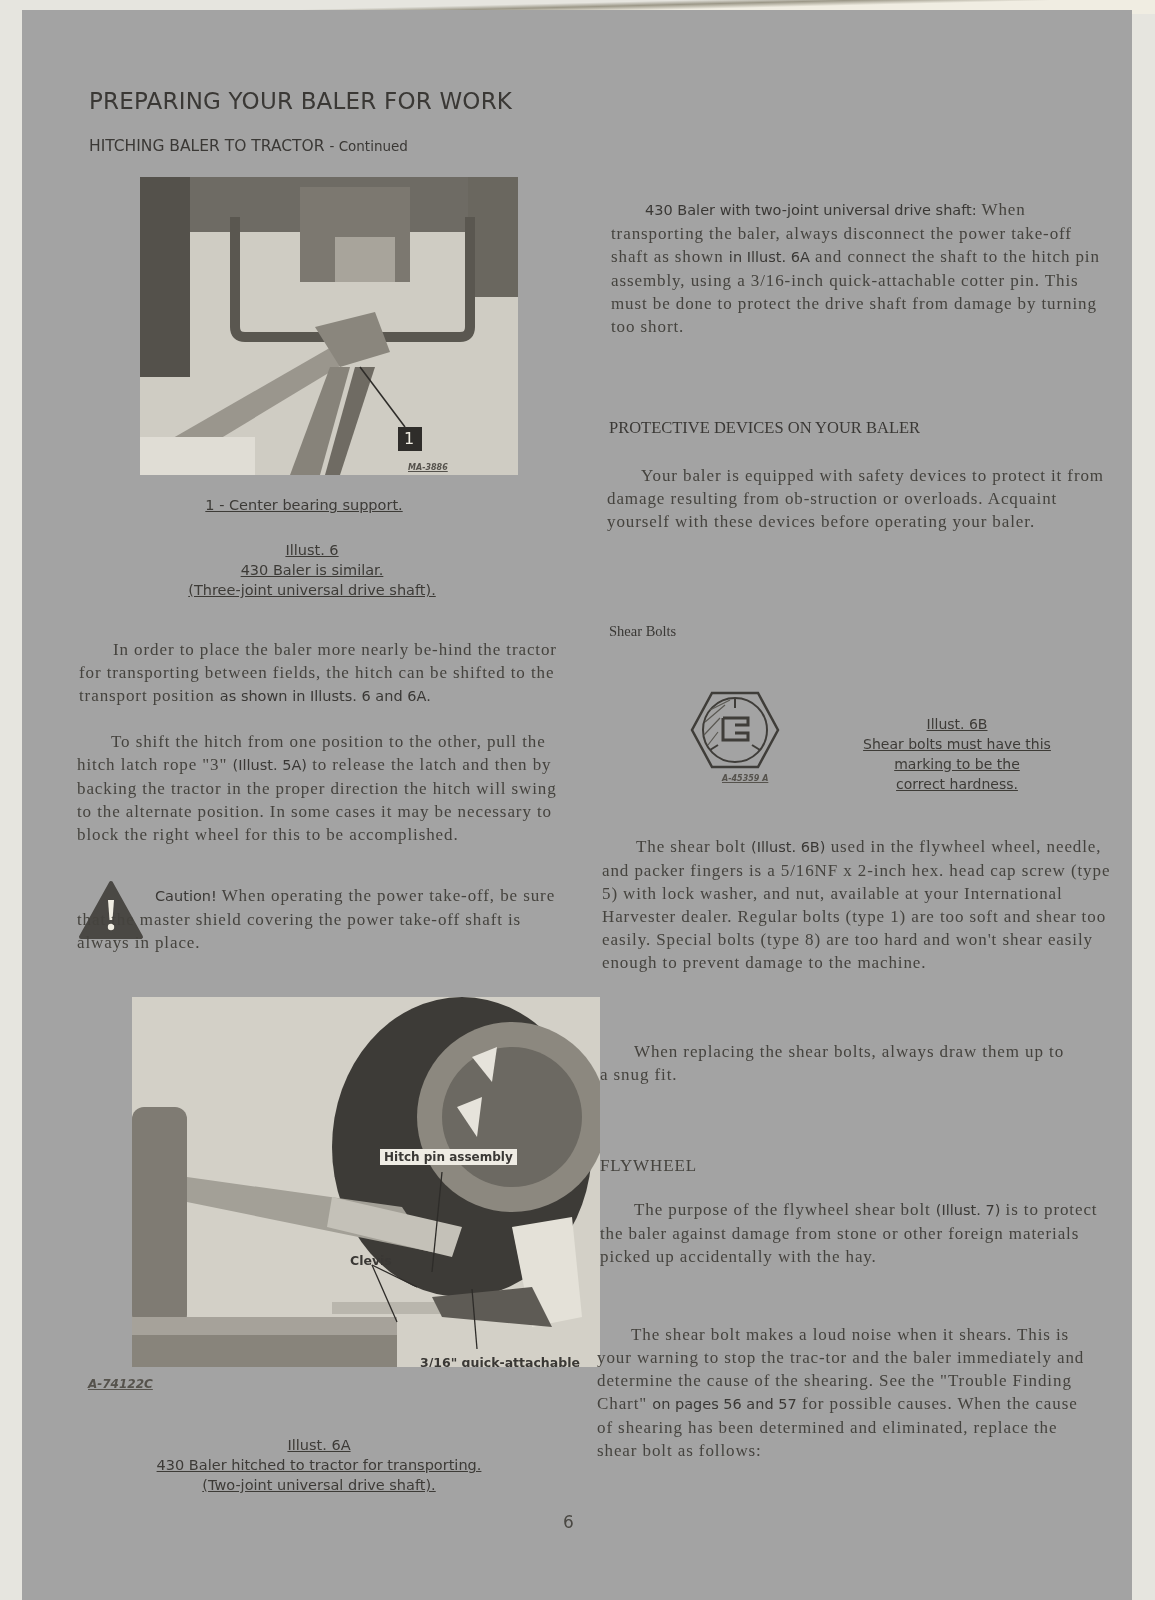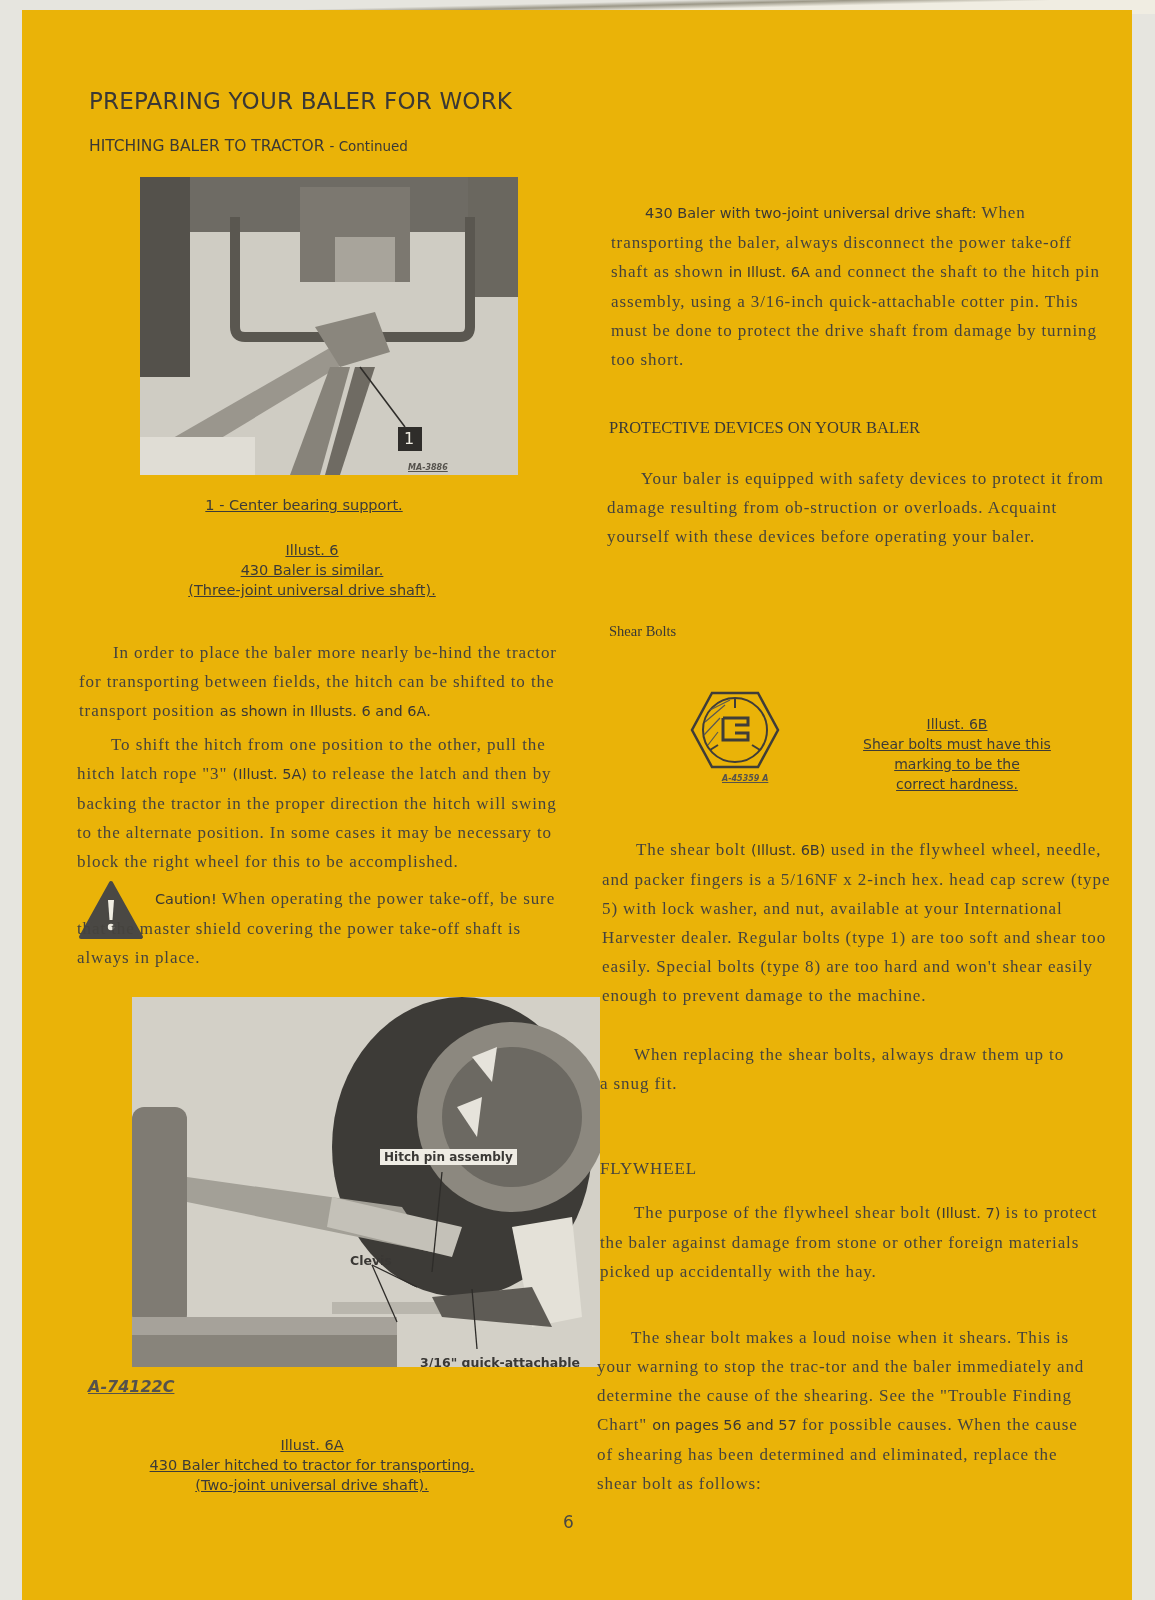--- a/index.html
+++ b/index.html
@@ -2,41 +2,41 @@
 <html><head>
 <meta charset="utf-8">
 <style>
   html, body { margin: 0; padding: 0; }
   body {
     width: 1155px; height: 1600px; position: relative; overflow: hidden;
     background: #e6e5df;
   }
   .page {
     position: absolute; left: 22px; top: 10px; width: 1110px; height: 1590px;
-    background: #eab308;
+    background: #a3a3a3;
     color: #3c3a36;
   }
   .topshadow {
     position: absolute; left: 0; top: 0; width: 1155px; height: 14px;
     background: linear-gradient(178.6deg, #e6e5df 0 40%, #9c9888 50%, #f0ede2 62%);
   }
   .sans { font-family: "DejaVu Sans", sans-serif; }
   .abs { position: absolute; }
 
   .title { left: 67px; top: 78px; font-size: 23px; font-weight: normal; letter-spacing: 0.2px; color: #3a3835; }
   .subtitle { left: 67px; top: 127px; font-size: 15.5px; color: #3a3835; }
   .subtitle .cont { font-size: 13.5px; }
 
   .photo {
     position: absolute; background: #bdb9af; overflow: hidden;
   }
   .caption { text-align: center; font-size: 14.5px; line-height: 20px; color: #3d3b37; text-decoration: underline; }
   .para {
     font-family: "Liberation Serif", "DejaVu Serif", serif;
-    font-size: 17px; line-height: 29px; color: #45433e; letter-spacing: 0.9px;
+    font-size: 17px; line-height: 23px; color: #45433e; letter-spacing: 0.9px;
   }
   .para .s { font-family: "DejaVu Sans", sans-serif; font-size: 14.5px; letter-spacing: 0; color: #3a3835; }
   .indent { text-indent: 34px; }
   .heading { font-family: Liberation Serif, serif; font-size: 16.5px; color: #3a3835; }
   .fig-code { font-family: "DejaVu Sans", sans-serif; font-size: 8px; font-style: italic; font-weight: bold; color: #55524c; text-decoration: underline; }
   .label-box {
     position: absolute; background: #efece4; padding: 1px 4px;
     font-family: "DejaVu Sans", sans-serif; font-weight: bold; font-size: 12px; color: #3a3835;
   }
   .label-plain {
@@ -128,23 +128,23 @@
       <line x1="240" y1="268" x2="265" y2="325" stroke="#2e2c29" stroke-width="1.3"></line>
       <line x1="340" y1="292" x2="345" y2="352" stroke="#2e2c29" stroke-width="1.3"></line>
     </svg>
     <div class="label-box" style="left:248px; top:152px;">Hitch pin assembly</div>
     <div class="label-plain" style="left:218px; top:255px;">Clevis</div>
     <div class="label-plain" style="left:278px; top:357px; width:180px;">
       <div>3/16" quick-attachable</div>
 
     </div>
   </div>
-  <div class="abs fig-code" style="left:66px; top:1367px; font-size:16px;">A-74122C</div>
-
-  <div class="abs caption sans" style="left:60px; top:1425px; width:460px;">
+  <div class="abs fig-code" style="left:66px; top:1367px; font-size:12px;">A-74122C</div>
+
+  <div class="abs caption sans" style="left:67px; top:1425px; width:460px;">
     <div>Illust. 6A</div>
     <div>430 Baler hitched to tractor for transporting.</div>
     <div>(Two-joint universal drive shaft).</div>
   </div>
 
   <div class="abs pagenum" style="left:541px; top:1502px;">6</div>
 
   <div class="abs para indent" style="left:589px; top:188px; width:495px;">
     <span class="s">430 Baler with two-joint universal drive shaft:</span>
     <span>When transporting the baler, always disconnect the power take-off shaft as shown</span>

